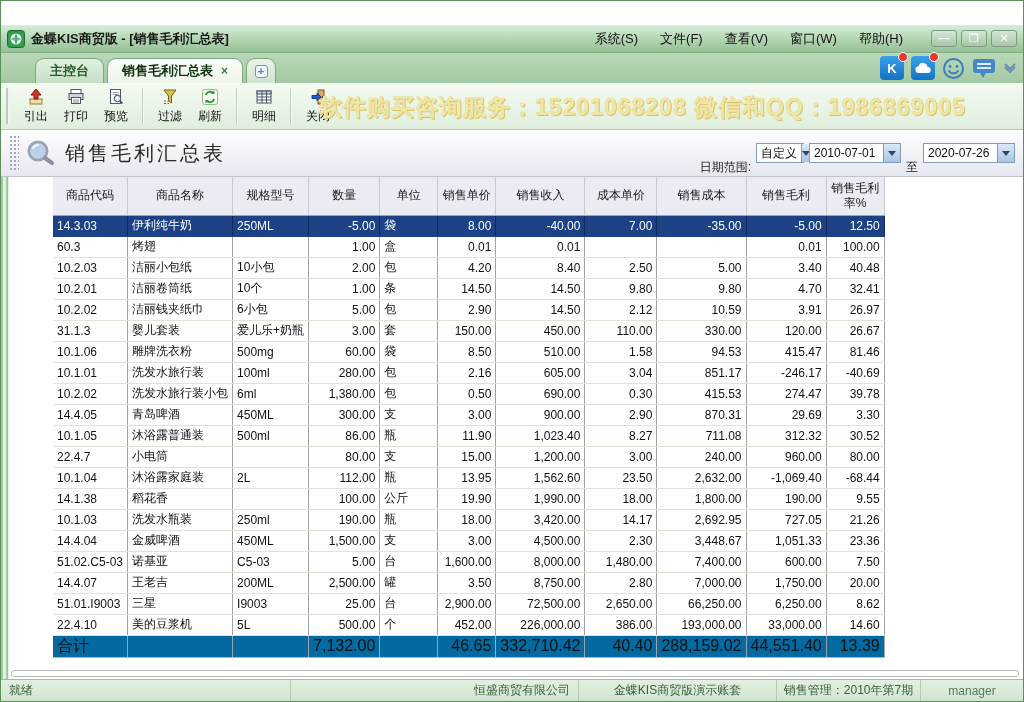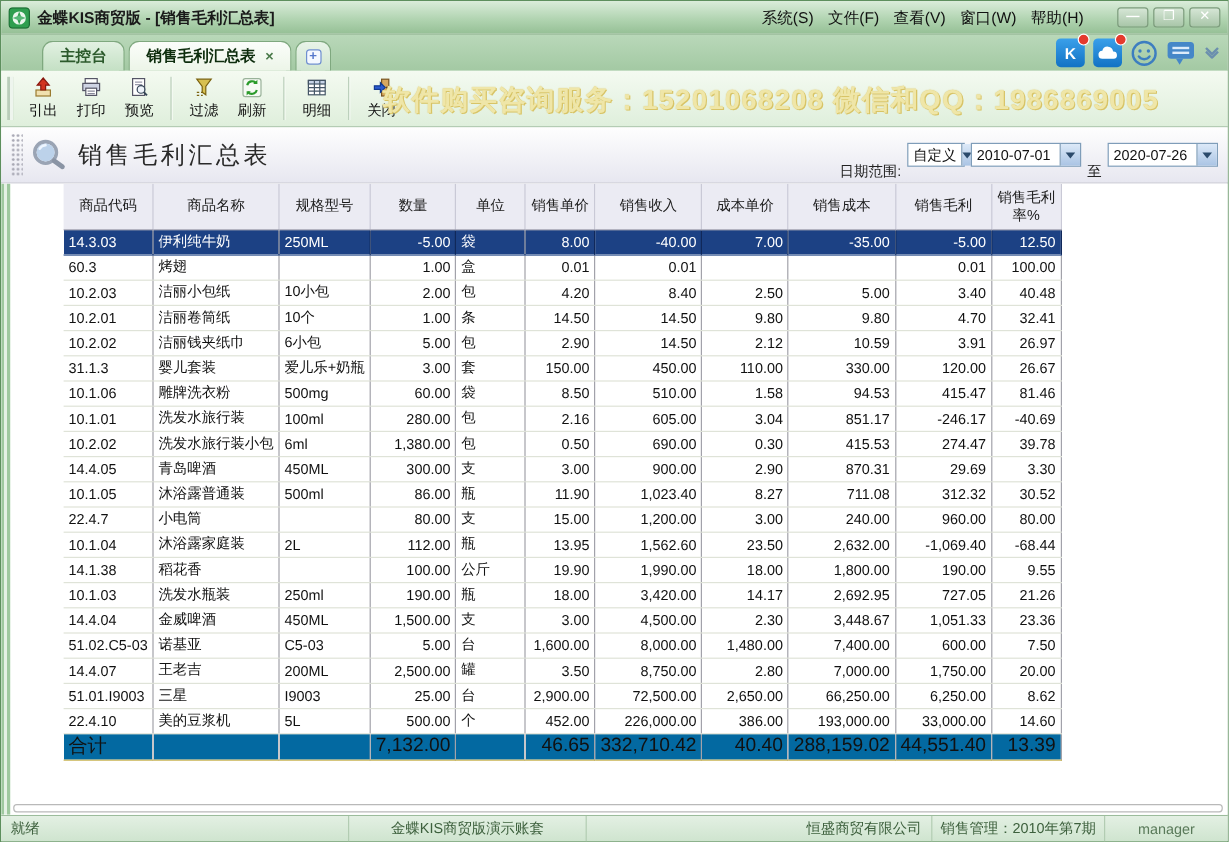--- a/index.html
+++ b/index.html
@@ -2,24 +2,24 @@
 <html><head>
 <meta charset="utf-8">
 <style>
   * { margin:0; padding:0; box-sizing:border-box; }
   html,body { width:1024px; height:702px; overflow:hidden; }
   body { font-family:"Liberation Sans","DejaVu Sans",sans-serif; font-size:12px; background:#fff; }
   .window { width:1024px; height:702px; display:flex; flex-direction:column; border:1px solid #5d8f5d; }
 
   
   .titlebar { height:28px; flex:0 0 28px; background:linear-gradient(#d9ecd9,#aed2ae 60%,#96c096);
-    display:flex; align-items:center; padding:0 6px; border-bottom:1px solid #86ae86; }
+    display:flex; align-items:center; padding:0 6px; border-bottom:1px solid #86ae86;margin-top:24px; }
   .appicon { width:18px; height:18px; margin-right:6px; flex:0 0 auto; }
   .apptitle { font-weight:bold; font-size:13px; color:#1a1a1a; white-space:nowrap; }
-  .menubar { margin-left:auto; display:flex; gap:12px; margin-right:28px;justify-content:flex-end; }
+  .menubar { margin-left:auto; display:flex; gap:22px; margin-right:28px;justify-content:flex-end; }
   .menu-item { font-size:13px; color:#111; cursor:default; white-space:nowrap; }
   .wincontrols { display:flex; gap:4px; }
   .winbtn { width:26px; height:17px; border:1px solid #7d9c7d; border-radius:3px;
     background:linear-gradient(#d6e6d6,#a9c6a9); color:#fff; font-size:11px; line-height:15px;
     text-align:center; font-weight:bold; cursor:default; }
 
   
   .tabbar { height:30px; flex:0 0 30px; background:linear-gradient(#b9d8b9,#a3c9a3);
     display:flex; align-items:flex-end; padding:0 0 0 34px; position:relative; }
   .tab { height:25px; display:flex; align-items:center; padding:0 14px; margin-right:3px;
@@ -565,18 +565,18 @@
               <td class="ar">13.39</td>
             </tr>
           </tbody>
         </table>
       <div class="editbar"></div>
     </div>
   </div>
 
   <div class="statusbar">
     <div class="ssec s1">就绪</div>
+    <div class="ssec s2">恒盛商贸有限公司</div>
     <div class="ssec s3">金蝶KIS商贸版演示账套</div>
-    <div class="ssec s2">恒盛商贸有限公司</div>
     <div class="ssec s4">销售管理：2010年第7期</div>
     <div class="ssec s5">manager</div>
   </div>
 </div>
 
 </body></html>

